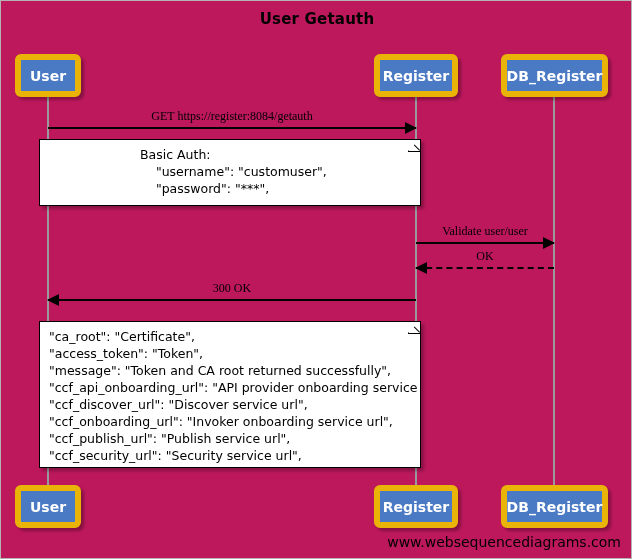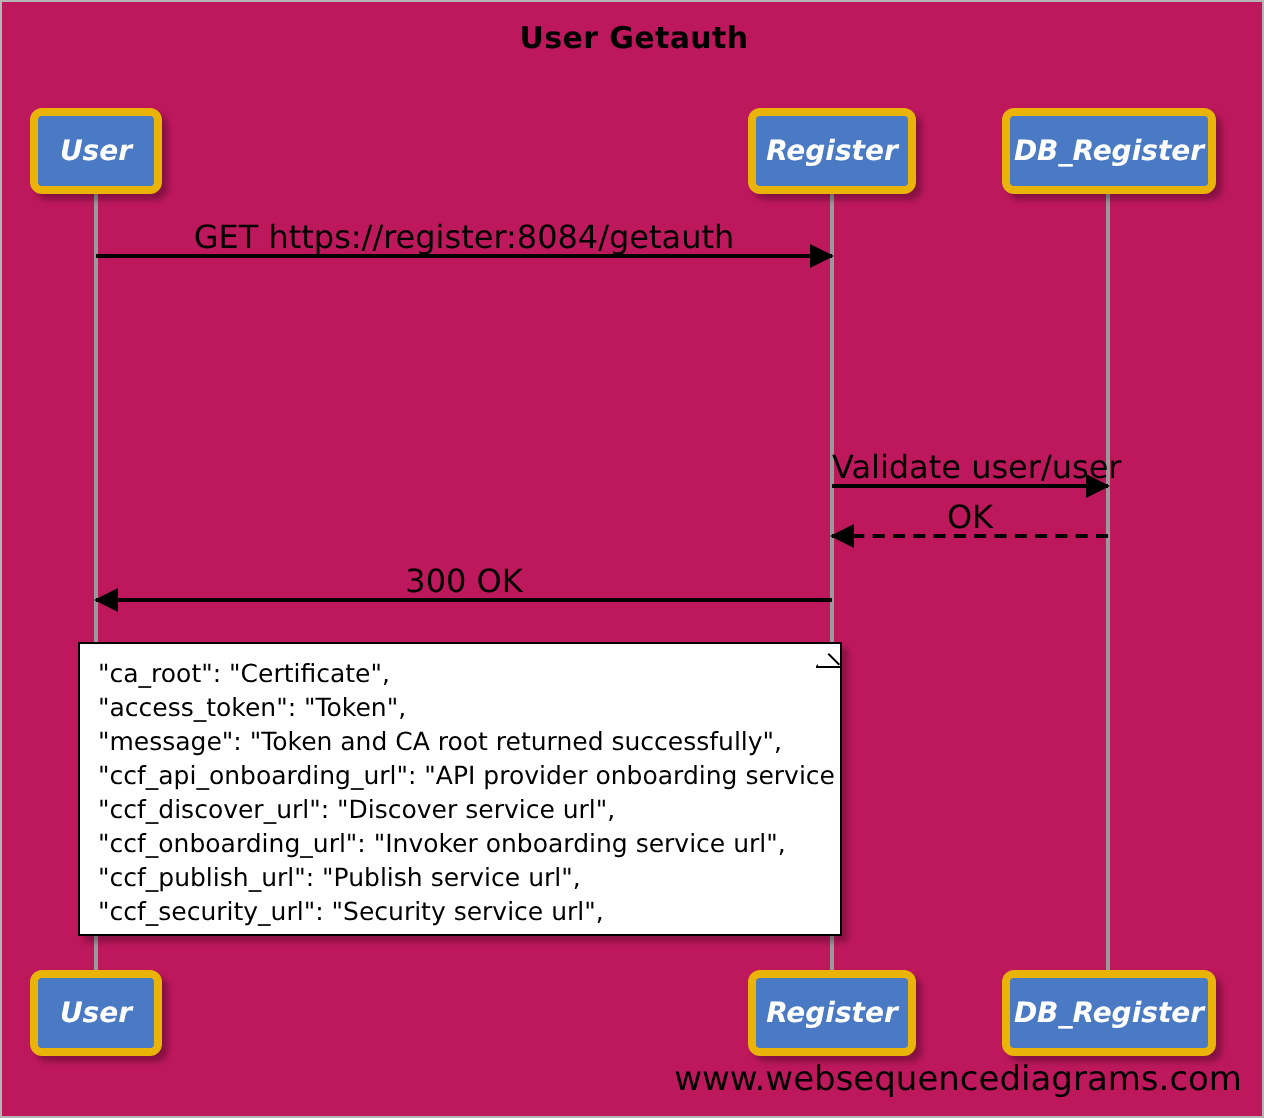--- a/index.html
+++ b/index.html
@@ -35,32 +35,31 @@
   .lifeline {
     position: absolute;
     width: 2px;
     background: #9a9a9a;
   }
 
   
   .participant {
     position: absolute;
     background: #4a7ac4;
-    border: 4px solid #eab308;
+    border: 6px solid #eab308;
     border-radius: 6px;
     color: #ffffff;
     font-size: 14px;
     font-weight: bold;
     display: flex;
     align-items: center;
     justify-content: center;
     box-shadow: 3px 3px 3px rgba(0,0,0,0.30);
     box-sizing: border-box;
     white-space: nowrap;
-    font-style: italic;
   }
 
   
   .msg { position: absolute; height: 0; }
   .msg-line {
     position: absolute;
     left: 0;
     top: 0;
     height: 0;
     border-top: 2px solid #000000;
@@ -68,23 +67,24 @@
   }
   .msg-line.dashed {
     border-top: 2px dashed #000000;
   }
   .msg-label {
     position: absolute;
     left: 0;
     width: 100%;
     top: -18px;
     text-align: center;
-    font-size: 16px;
+    font-size: 12px;
     color: #000000;
     white-space: nowrap;
+    font-family: Liberation Serif, serif;
   }
   .arrow-head {
     position: absolute;
     top: -5px;
     width: 0;
     height: 0;
     border-top: 6px solid transparent;
     border-bottom: 6px solid transparent;
   }
   .arrow-head.right {
@@ -144,21 +144,21 @@
     padding: 6px 8px 6px 9px;
   }
   .note-line { white-space: pre; }
   .note-center { text-align: left; padding-left: 100px; }
 
   
   .footer {
     position: absolute;
     right: 10px;
     bottom: 8px;
-    font-size: 17px;
+    font-size: 14px;
     color: #000000;
   }
 </style>
 </head>
 <body>
 
 <div id="canvas">
 
   <div class="diagram-title">User Getauth</div>
 
@@ -175,20 +175,28 @@
   <div class="participant" style="left:500px; top:53px; width:107px; height:43px;">
     <span>DB_Register</span>
   </div>
 
   <div class="msg" style="left:47px; top:126px; width:368px;">
     <div class="msg-label">GET https://register:8084/getauth</div>
     <div class="msg-line"></div>
     <div class="arrow-head right"></div>
   </div>
 
+  <div class="note" style="left:38px; top:138px; width:382px; height:67px;">
+    <div class="note-fold"></div>
+    <div class="note-body note-center">
+      <div class="note-line">Basic Auth:</div>
+      <div class="note-line">    "username": "customuser",</div>
+      <div class="note-line">    "password": "***",</div>
+    </div>
+  </div>
 
   <div class="msg" style="left:415px; top:241px; width:138px;">
     <div class="msg-label">Validate user/user</div>
     <div class="msg-line"></div>
     <div class="arrow-head right"></div>
   </div>
 
   <div class="msg" style="left:415px; top:266px; width:138px;">
     <div class="msg-label">OK</div>
     <div class="msg-line dashed"></div>

